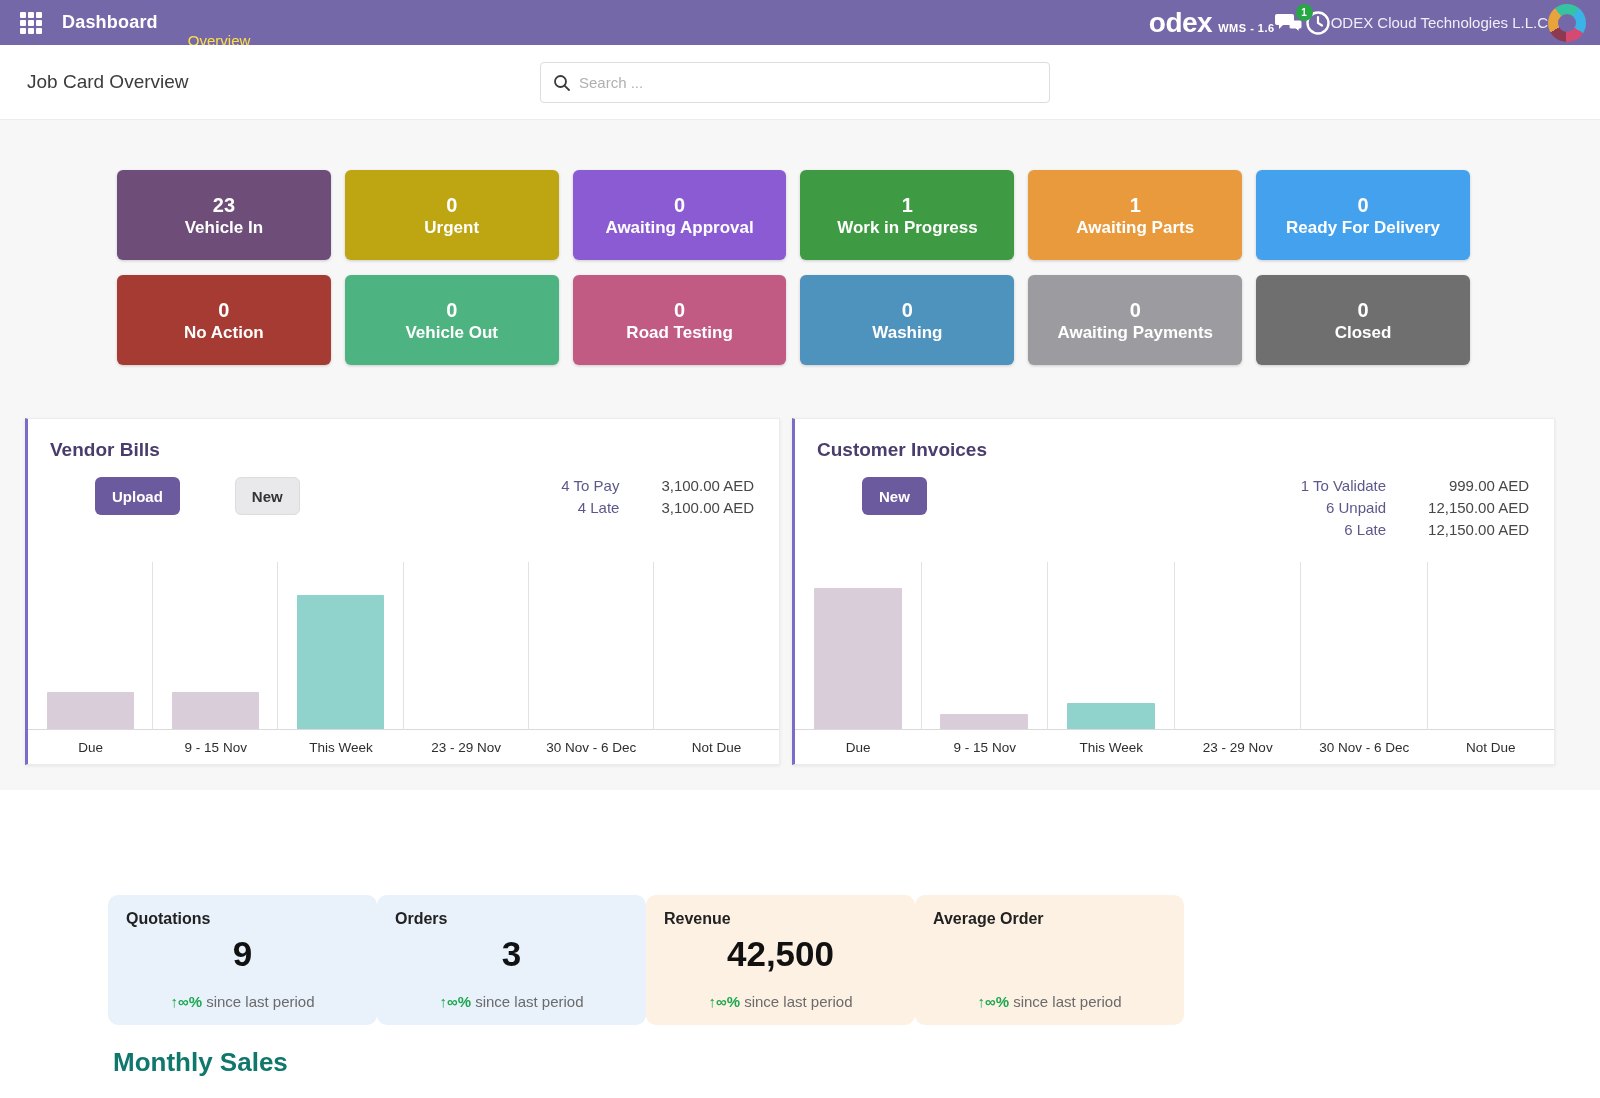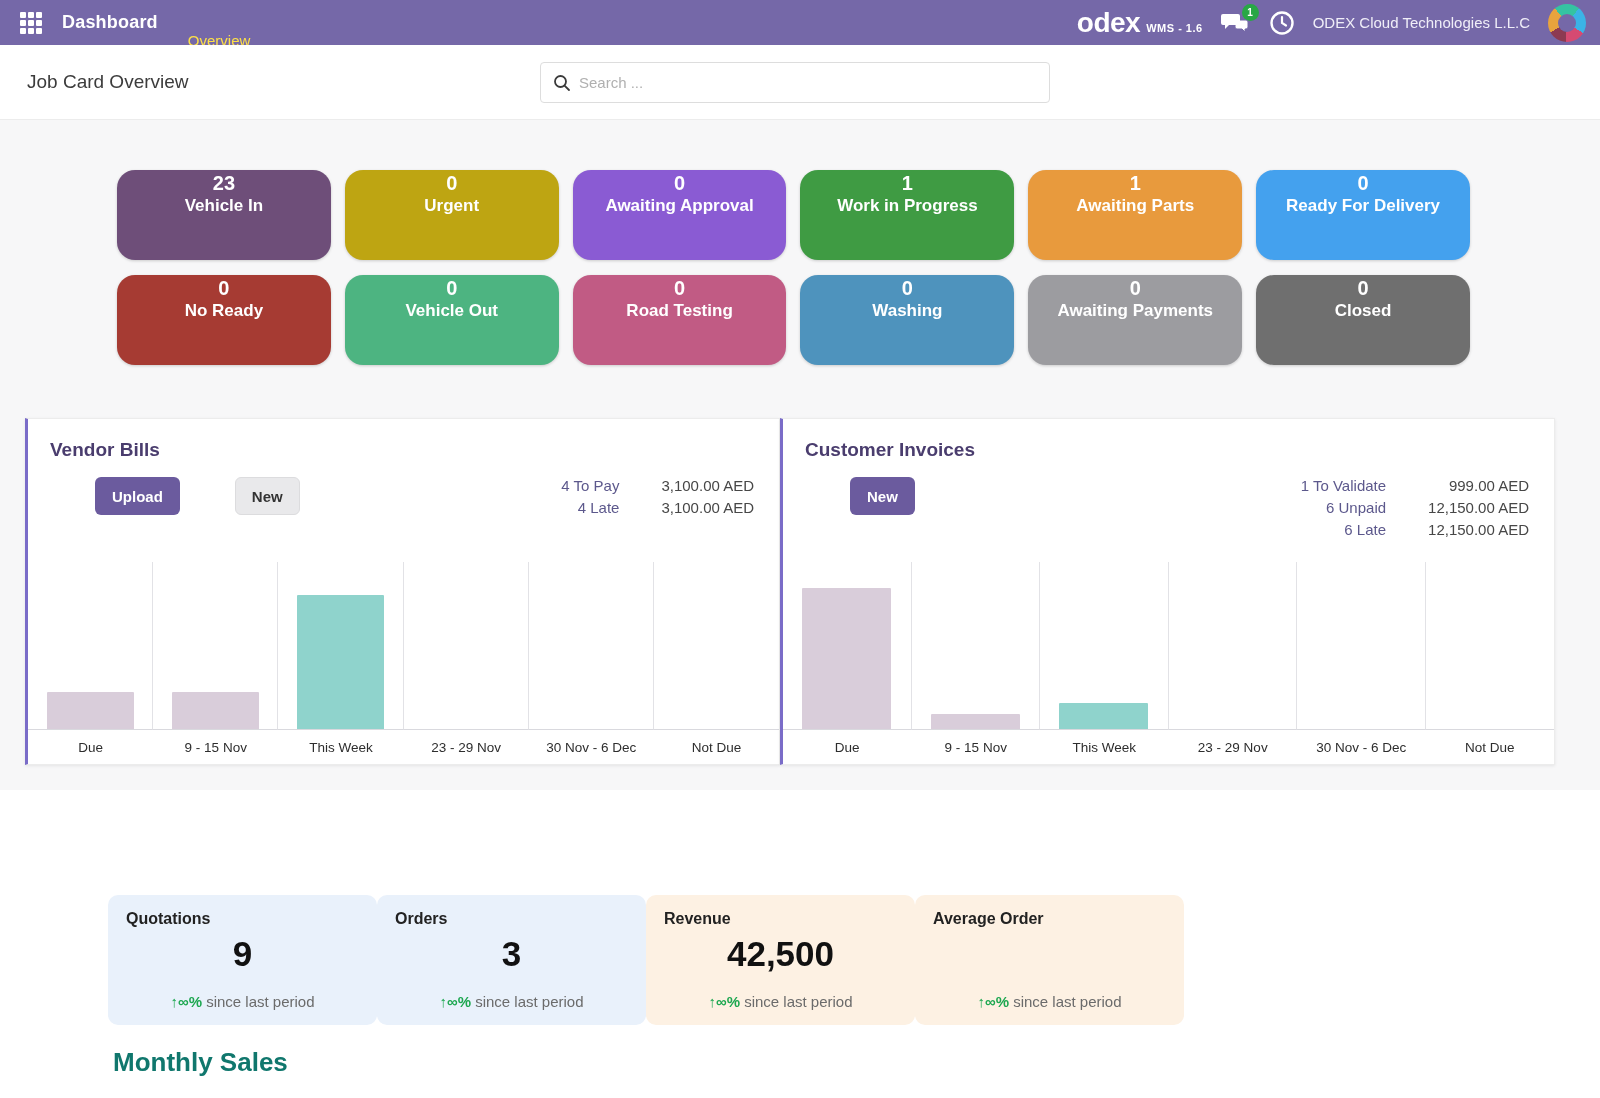--- a/index.html
+++ b/index.html
@@ -7,21 +7,21 @@
     font-family:"Liberation Sans", sans-serif; }
 
   
   .navbar { height:45px; background:#7568a8; display:flex; align-items:center;
     padding:0 14px 0 20px; color:#fff; position:relative; }
   .grid-icon { width:22px; height:22px; display:grid; grid-template-columns:repeat(3,1fr);
     gap:2px; margin-right:20px; cursor:pointer; }
   .grid-icon span { background:#fff; border-radius:1px; }
   .nav-title { font-size:18px; font-weight:700; letter-spacing:.2px; margin-right:30px; cursor:pointer;}
   .nav-link { font-size:15px; color:#fde047; cursor:pointer;margin-top:36px; }
-  .nav-right { margin-left:auto; display:flex; align-items:center; gap:18px; }
+  .nav-right { margin-left:auto; display:flex; align-items:center; }
   .brand { display:flex; align-items:baseline; gap:6px; }
   .brand-main { font-size:28px; font-weight:800; letter-spacing:-.5px; }
   .brand-sub { font-size:11px; font-weight:700; letter-spacing:.5px; }
   .chat-wrap { position:relative; width:30px; height:26px; cursor:pointer; }
   .chat-badge { position:absolute; top:-6px; right:-8px; background:#28a745; color:#fff;
     width:17px; height:17px; border-radius:50%; font-size:10px; font-weight:700;
     display:flex; align-items:center; justify-content:center; }
   .clock-wrap { width:26px; height:26px; cursor:pointer; }
   .company { font-size:15px; color:#f0eef8; }
   .avatar { width:38px; height:38px; border-radius:50%; position:relative; cursor:pointer;
@@ -38,28 +38,28 @@
   .search-box input { border:none; outline:none; flex:1; font-size:15px; color:#444;
     margin-left:8px; font-family:"Liberation Sans", sans-serif; }
   .search-box input::placeholder { color:#b0b0b0; }
 
   
   .band { background:#f7f7f8; height:670px; padding-top:50px; }
 
   
   .tiles { width:1353px; margin-left:117px; display:grid;
     grid-template-columns:repeat(6,1fr); gap:15px 14px; }
-  .tile { height:90px; border-radius:18px; color:#fff; display:flex; flex-direction:column;
-    align-items:center; justify-content:flex-start; cursor:pointer;
+  .tile { height:90px; border-radius:6px; color:#fff; display:flex; flex-direction:column;
+    align-items:center; justify-content:center; cursor:pointer;
     box-shadow:0 1px 3px rgba(0,0,0,.18); }
   .tile-count { font-size:20px; font-weight:700; line-height:1.3; }
   .tile-label { font-size:17px; font-weight:700; }
 
   
-  .cards { display:flex; margin:53px 45px 0 25px; }
+  .cards { display:flex; margin:53px 45px 0 25px; gap:12px; }
   .card { background:#fff; border:1px solid #ececec; border-left:3px solid #7a6cc8;
     box-shadow:0 1px 3px rgba(0,0,0,.08); height:347px; display:flex; flex-direction:column; }
   .card-vendor { width:755px; }
   .card-customer { flex:1; }
   .card-title { font-size:19px; font-weight:700; color:#4a3d6e; margin:20px 0 0 22px; }
   .card-controls { display:flex; justify-content:space-between; align-items:flex-start;
     margin-top:16px; padding:0 25px 0 20px; }
   .btn-row { display:flex; gap:8px; }
   .btn { height:38px; padding:0 16px; border-radius:6px; font-size:15px; font-weight:700;
     border:1px solid transparent; display:flex; align-items:center; cursor:pointer;margin-left:47px; }
@@ -164,21 +164,21 @@
     <div class="tile" style="background-color: rgb(232, 154, 61);">
       <div class="tile-count">1</div>
       <div class="tile-label">Awaiting Parts</div>
     </div>
     <div class="tile" style="background-color: rgb(68, 161, 238);">
       <div class="tile-count">0</div>
       <div class="tile-label">Ready For Delivery</div>
     </div>
     <div class="tile" style="background-color: rgb(166, 59, 51);">
       <div class="tile-count">0</div>
-      <div class="tile-label">No Ready</div>
+      <div class="tile-label">No Action</div>
     </div>
     <div class="tile" style="background-color: rgb(77, 180, 129);">
       <div class="tile-count">0</div>
       <div class="tile-label">Vehicle Out</div>
     </div>
     <div class="tile" style="background-color: rgb(193, 91, 132);">
       <div class="tile-count">0</div>
       <div class="tile-label">Road Testing</div>
     </div>
     <div class="tile" style="background-color: rgb(78, 147, 189);">

